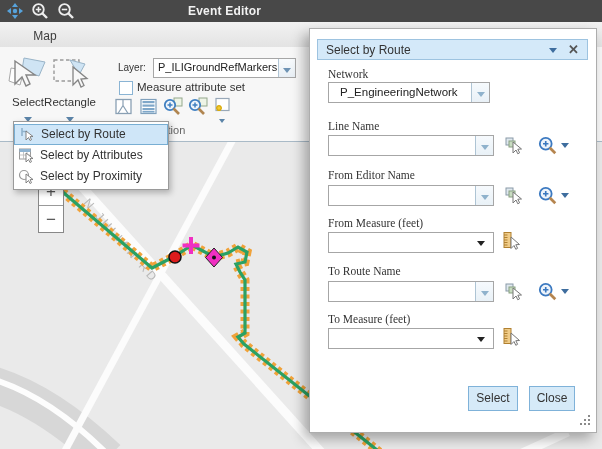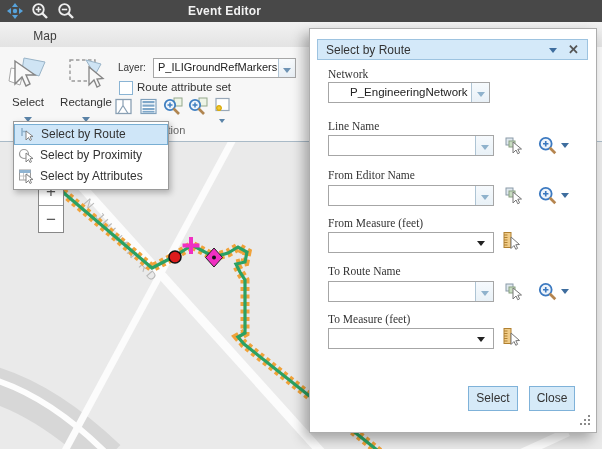--- a/index.html
+++ b/index.html
@@ -47,21 +47,21 @@
   .mitem.sel svg{top:1px;}
 
   
   .panel{position:absolute;left:309px;top:28px;width:288px;height:405px;background:#fff;border:1px solid #adadad;box-shadow:-5px 6px 12px rgba(0,0,0,.3);box-sizing:border-box;z-index:50;}
   .ptitle{position:absolute;left:7px;top:10px;right:8px;height:21px;background:#d4e9f9;border:1px solid #9dc3e0;box-sizing:border-box;}
   .ptitle .ptext{position:absolute;left:8px;top:3px;font-size:12px;color:#333;}
   .ptitle .pcaret{position:absolute;right:30px;top:8px;}
   .ptitle .pclose{position:absolute;right:8px;top:2px;font-size:13px;font-weight:bold;color:#555;cursor:pointer;}
   .flabel{position:absolute;left:18px;font-size:11.5px;color:#333;font-family:Liberation Serif, serif;}
   .fcombo{position:absolute;left:18px;height:21px;background:#fff;border:1px solid #a6a6a6;box-sizing:border-box;}
-  .fcombo .cval{position:absolute;left:21px;top:3px;font-size:11.5px;color:#222;white-space:nowrap;}
+  .fcombo .cval{position:absolute;left:11px;top:3px;font-size:11.5px;color:#222;white-space:nowrap;}
   .fcombo .cbtn{position:absolute;right:0;top:0;bottom:0;width:17px;background:linear-gradient(#f6fafd,#e9f1f7);border-left:1px solid #aec4d4;text-align:center;}
   .fcombo .cbtn .tri{margin-top:6px;border-top-color:#8fb2cc;}
   .fcombo .flatcaret{position:absolute;right:8px;top:8px;}
   .picon{position:absolute;width:20px;height:20px;}
   .pbtn{position:absolute;top:357px;height:25px;background:#d6eaf8;border:1px solid #7fb2d9;box-sizing:border-box;font-size:12px;color:#333;text-align:center;line-height:22px;cursor:pointer;}
   .grip{position:absolute;right:4px;bottom:5px;width:12px;height:12px;}
   .grip i{position:absolute;width:2px;height:2px;background:#8a8a8a;}
 </style>
 </head>
 <body>
@@ -125,38 +125,38 @@
     <div class="bigbtn" style="left:0px;width:56px;">
       <svg width="42" height="36" viewBox="0 0 42 36" style="margin-top:6px">
         <path d="M17,3 L38,7 L32,21 L15,15 Z" fill="#cfe4f4" stroke="#99b4c8"></path>
         <path d="M4,13 L17,15 L13,30 L2,26 Z" fill="#ffffff" stroke="#a8a8a8"></path>
         <path d="M8,6 L8,29 L15,22 L19,31 L23,29 L19,20 L28,20 Z" fill="#f8f8f8" stroke="#858585" stroke-width="1.4"></path>
       </svg>
       <div class="blabel">Select</div>
       <span class="tri" style="border-top-color:#5b84a8;"></span>
     </div>
 
-    <div class="bigbtn" style="left:40px;width:60px;margin-left:16px;">
+    <div class="bigbtn" style="left:40px;width:60px;">
       <svg width="42" height="36" viewBox="0 0 42 36" style="margin-top:6px">
         <rect x="5" y="5" width="25" height="21" fill="none" stroke="#9a9a9a" stroke-dasharray="3.5 2.5" stroke-width="1.4"></rect>
         <path d="M21,5 L36,9 L30,20 Z" fill="#cfe4f4" stroke="#99b4c8"></path>
         <path d="M24,12 L24,30 L29,25 L32,32 L35,30.5 L32,24 L38,23.5 Z" fill="#f8f8f8" stroke="#858585" stroke-width="1.3"></path>
       </svg>
       <div class="blabel">Rectangle</div>
       <span class="tri" style="border-top-color:#5b84a8;"></span>
     </div>
 
     <span class="lrow-label">Layer:</span>
     <div class="combo" style="left:153px;top:11px;width:143px;height:20px;">
       <span class="cval">P_ILIGroundRefMarkers</span>
       <span class="cbtn"><span class="tri"></span></span>
     </div>
 
     <span class="checkbox" style="left:119px;top:34px;"></span>
-    <span class="chklabel" style="left:137px;top:34px;">Route attribute set</span>
+    <span class="chklabel" style="left:137px;top:34px;">Measure attribute set</span>
 
     <svg class="smicon" style="left:114px;top:50px;" viewBox="0 0 20 20">
       <rect x="2" y="2.5" width="15" height="14" fill="#fff" stroke="#8aa0b4" stroke-width="1.3"></rect>
       <path d="M9 2.5 v6 M9 8.5 L4 16.5 M9 8.5 L14 16.5" fill="none" stroke="#8aa0b4" stroke-width="1.2"></path>
     </svg>
     <svg class="smicon" style="left:139px;top:50px;" viewBox="0 0 20 20">
       <rect x="2" y="2.5" width="15" height="14" fill="#fff" stroke="#7fa0bc" stroke-width="1.2"></rect>
       <rect x="3.5" y="4" width="12" height="2.2" fill="#7fa7c9"></rect>
       <rect x="3.5" y="7.5" width="12" height="2.2" fill="#7fa7c9"></rect>
       <rect x="3.5" y="11" width="12" height="2.2" fill="#7fa7c9"></rect>
@@ -185,33 +185,33 @@
   <div class="menu">
     <div class="mitem sel">
       <svg width="16" height="16" viewBox="0 0 16 16">
         <path d="M3 2 v8 M3 5.5 h5" stroke="#8fb2cc" stroke-width="1.6" fill="none"></path>
         <path d="M7,5 L7,14 L9.5,11.5 L11,14.5 L12.5,13.7 L11,10.7 L14,10.5 Z" fill="#fff" stroke="#777" stroke-width=".9"></path>
       </svg>
       <span>Select by Route</span>
     </div>
     <div class="mitem">
       <svg width="16" height="16" viewBox="0 0 16 16">
-        <circle cx="6" cy="7" r="4.5" fill="none" stroke="#999" stroke-width="1.2"></circle>
-        <path d="M8,6 L8,15 L10.5,12.5 L12,15.5 L13.5,14.7 L12,11.7 L15,11.5 Z" fill="#fff" stroke="#777" stroke-width=".9"></path>
-      </svg>
-      <span>Select by Proximity</span>
-    </div>
-    <div class="mitem">
-      <svg width="16" height="16" viewBox="0 0 16 16">
         <rect x="1.5" y="2" width="11" height="10" fill="#fff" stroke="#999" stroke-width="1"></rect>
         <rect x="1.5" y="2" width="11" height="3" fill="#8fb4d2"></rect>
         <path d="M1.5 8 h11 M5.5 5 v7 M9 5 v7" stroke="#b8b8b8" stroke-width=".8"></path>
         <path d="M8,6 L8,15 L10.5,12.5 L12,15.5 L13.5,14.7 L12,11.7 L15,11.5 Z" fill="#fff" stroke="#777" stroke-width=".9"></path>
       </svg>
       <span>Select by Attributes</span>
+    </div>
+    <div class="mitem">
+      <svg width="16" height="16" viewBox="0 0 16 16">
+        <circle cx="6" cy="7" r="4.5" fill="none" stroke="#999" stroke-width="1.2"></circle>
+        <path d="M8,6 L8,15 L10.5,12.5 L12,15.5 L13.5,14.7 L12,11.7 L15,11.5 Z" fill="#fff" stroke="#777" stroke-width=".9"></path>
+      </svg>
+      <span>Select by Proximity</span>
     </div>
   </div>
 
   <div class="panel">
     <div class="ptitle">
       <span class="ptext">Select by Route</span>
       <span class="pcaret tri" style="border-top-color:#3e6d9e;"></span>
       <span class="pclose">✕</span>
     </div>
 

